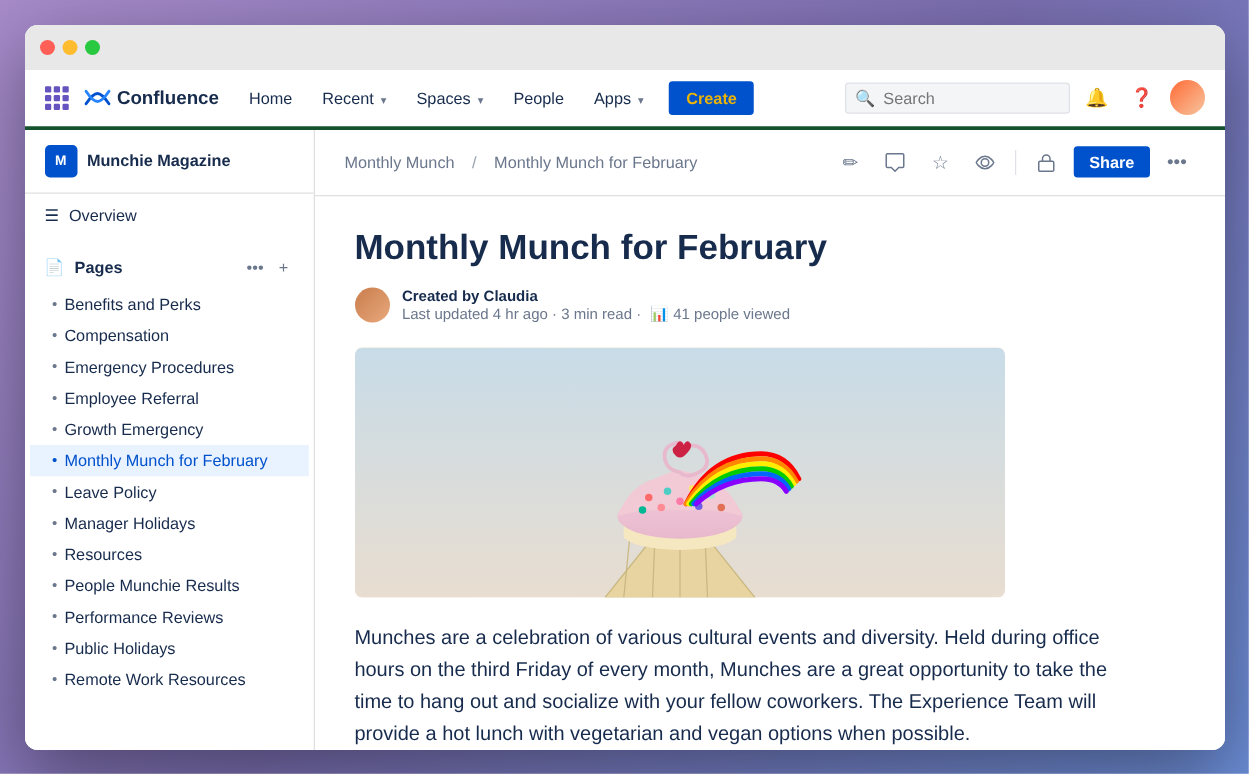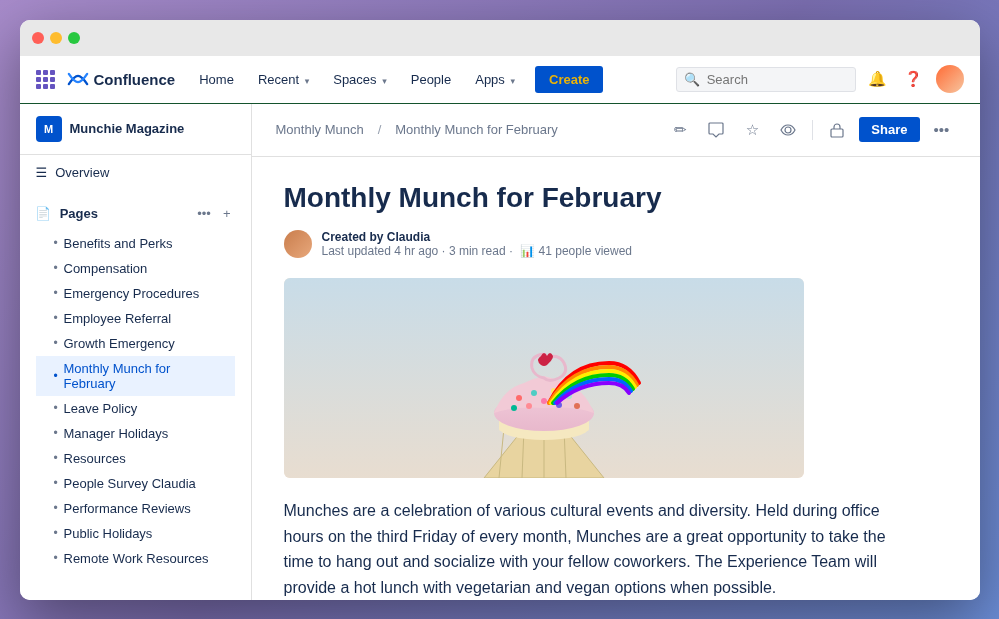--- a/index.html
+++ b/index.html
@@ -37,21 +37,21 @@
       gap: 6px;
     }
     .tl { width: 12px; height: 12px; border-radius: 50%; }
     .tl-red { background: #ff5f57; }
     .tl-yellow { background: #febc2e; }
     .tl-green { background: #28c840; }
     
     .navbar {
       background: #fff;
       height: 48px;
-      border-bottom: 1px solid #14532d;
+      border-bottom: 3px solid #14532d;
       display: flex;
       align-items: center;
       padding: 0 16px;
       gap: 8px;
       flex-shrink: 0;
     }
     .nav-apps-icon {
       display: grid;
       grid-template-columns: repeat(3, 5px);
       gap: 2px;
@@ -197,21 +197,21 @@
       display: flex;
       gap: 4px;
     }
     .sidebar-action-btn {
       color: #6b778c;
       font-size: 13px;
       cursor: pointer;
       padding: 2px 4px;
     }
     .sidebar-pages-list {
-      padding: 2px 16px;
+      padding: 2px 4px;
     }
     .sidebar-page-item {
       padding: 5px 16px 5px 28px;
       font-size: 13px;
       color: #172b4d;
       cursor: pointer;
       display: flex;
       align-items: center;
       gap: 6px;
       position: relative;
@@ -403,21 +403,21 @@
         <div class="sidebar-pages-list">
           <div class="sidebar-page-item">Benefits and Perks</div>
           <div class="sidebar-page-item">Compensation</div>
           <div class="sidebar-page-item">Emergency Procedures</div>
           <div class="sidebar-page-item">Employee Referral</div>
           <div class="sidebar-page-item">Growth Emergency</div>
           <div class="sidebar-page-item active">Monthly Munch for February</div>
           <div class="sidebar-page-item">Leave Policy</div>
           <div class="sidebar-page-item">Manager Holidays</div>
           <div class="sidebar-page-item">Resources</div>
-          <div class="sidebar-page-item">People Survey Claudia</div>
+          <div class="sidebar-page-item">People Munchie Results</div>
           <div class="sidebar-page-item">Performance Reviews</div>
           <div class="sidebar-page-item">Public Holidays</div>
           <div class="sidebar-page-item">Remote Work Resources</div>
         </div>
       </div>
     </div>
 
     <div class="content-area">
 
       <div class="content-header">

